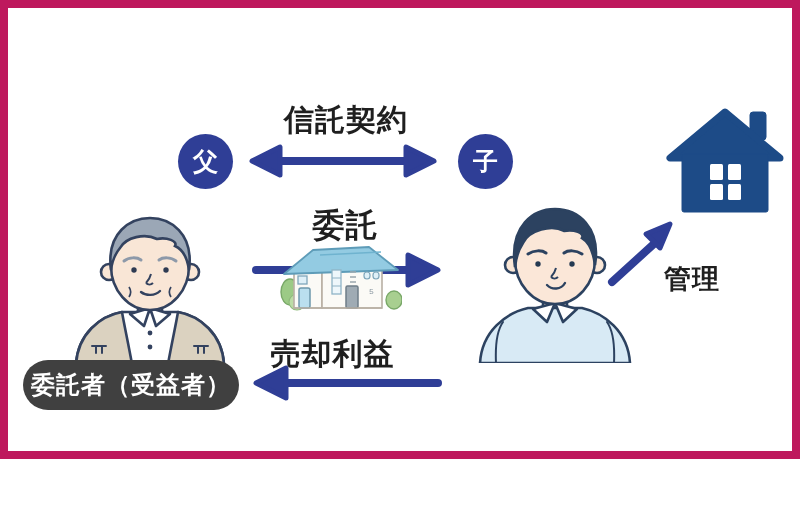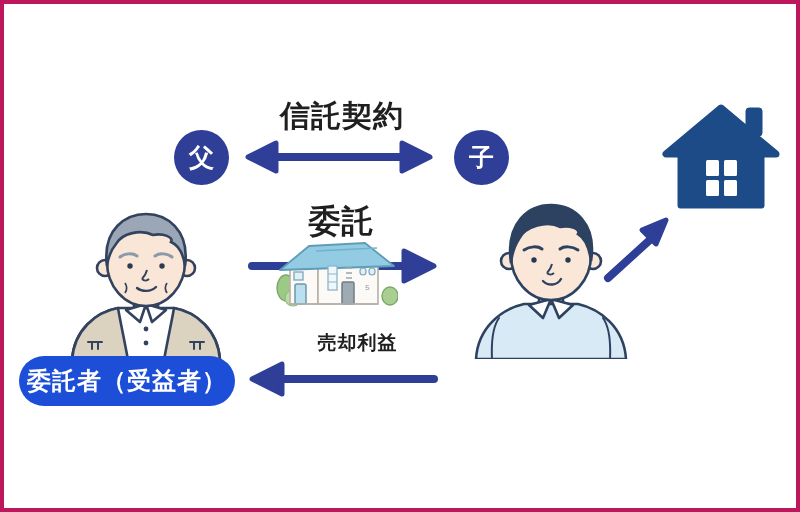--- a/index.html
+++ b/index.html
@@ -1,31 +1,31 @@
 <!DOCTYPE html>
 <html><head>
 <meta charset="utf-8">
 <style>
   html,body{margin:0;padding:0;background:#fff;}
   .canvas{
-    position:relative;width:800px;height:512px;overflow:hidden;
-    background:#ffffff;border:4px solid #be185d;box-sizing:border-box;
+    position:relative;width:800px;height:459px;overflow:hidden;
+    background:#ffffff;border:8px solid #be185d;box-sizing:border-box;
     font-family:Liberation Mono, monospace;
   }
   .lbl{
     position:absolute;color:#1f1f1f;font-weight:700;text-align:center;
     letter-spacing:1px;white-space:nowrap;z-index:4;
   }
   .node-circle{
     position:absolute;width:55px;height:55px;border-radius:50%;
     background:#2f3e96;color:#fff;display:flex;align-items:center;justify-content:center;
     font-weight:700;font-size:25px;z-index:4;
   }
   .pill{
-    position:absolute;background:#1d4ed8;color:#fff;border-radius:25px;
+    position:absolute;background:#404040;color:#fff;border-radius:25px;
     display:flex;align-items:center;justify-content:center;
     font-weight:700;z-index:6;letter-spacing:1px;white-space:nowrap;
   }
   .arrow-svg{position:absolute;z-index:2;}
   .arrow-svg line{stroke:#2f3e96;stroke-width:8;stroke-linecap:round;}
   .arrow-svg polygon{fill:#2f3e96;stroke:#2f3e96;stroke-width:5;stroke-linejoin:round;}
   .person-svg{position:absolute;z-index:3;}
   .house-illus{position:absolute;z-index:3;}
   .house-icon{position:absolute;z-index:3;}
 </style>
@@ -126,21 +126,21 @@
       </g>
       <path d="M-27,-1 C-21,-5 -13,-5 -9,-2" fill="none" stroke="#2c4260" stroke-width="3" stroke-linecap="round"></path>
       <path d="M9,-2 C13,-5 21,-5 27,-1" fill="none" stroke="#2c4260" stroke-width="3" stroke-linecap="round"></path>
       <circle cx="-17" cy="9" r="2.7" fill="#253a52"></circle>
       <circle cx="17" cy="9" r="2.7" fill="#253a52"></circle>
       <path d="M1,13 C0,17 -2,20 -4,22 M-4,22 C-2,24 1,24 3,22" fill="none" stroke="#2c4260" stroke-width="2"></path>
       <path d="M-8,30 C-3,35 6,35 10,28" fill="none" stroke="#2c4260" stroke-width="2.4" stroke-linecap="round"></path>
     </g>
   </svg>
 
-  <div class="lbl" style="left:266px;top:326px;width:175px;font-size:19px;">売却利益</div>
+  <div class="lbl" style="left:237px;top:326px;width:175px;font-size:30px;">売却利益</div>
 
   <svg class="arrow-svg" style="left:243px;top:355px;" width="192" height="40" viewBox="0 0 192 40">
     <line x1="34" y1="20" x2="187" y2="20"></line>
     <polygon points="5,20 35,5 35,35"></polygon>
   </svg>
 
   <div class="pill" style="left:15px;top:352px;width:216px;height:50px;font-size:24px;">
     <span>委託者（受益者）</span>
   </div>
 
@@ -157,14 +157,15 @@
       <rect x="46" y="76" width="13" height="16" rx="1.5"></rect>
       <rect x="64" y="76" width="13" height="16" rx="1.5"></rect>
     </g>
   </svg>
 
   <svg class="arrow-svg" style="left:594px;top:206px;" width="84" height="76" viewBox="0 0 84 76">
     <line x1="10" y1="68" x2="54" y2="28"></line>
     <polygon points="68,10 58,34 44,20"></polygon>
   </svg>
 
+  <div class="lbl" style="left:646px;top:253px;width:76px;font-size:27px;">管理</div>
 
 </div>
 
 </body></html>

